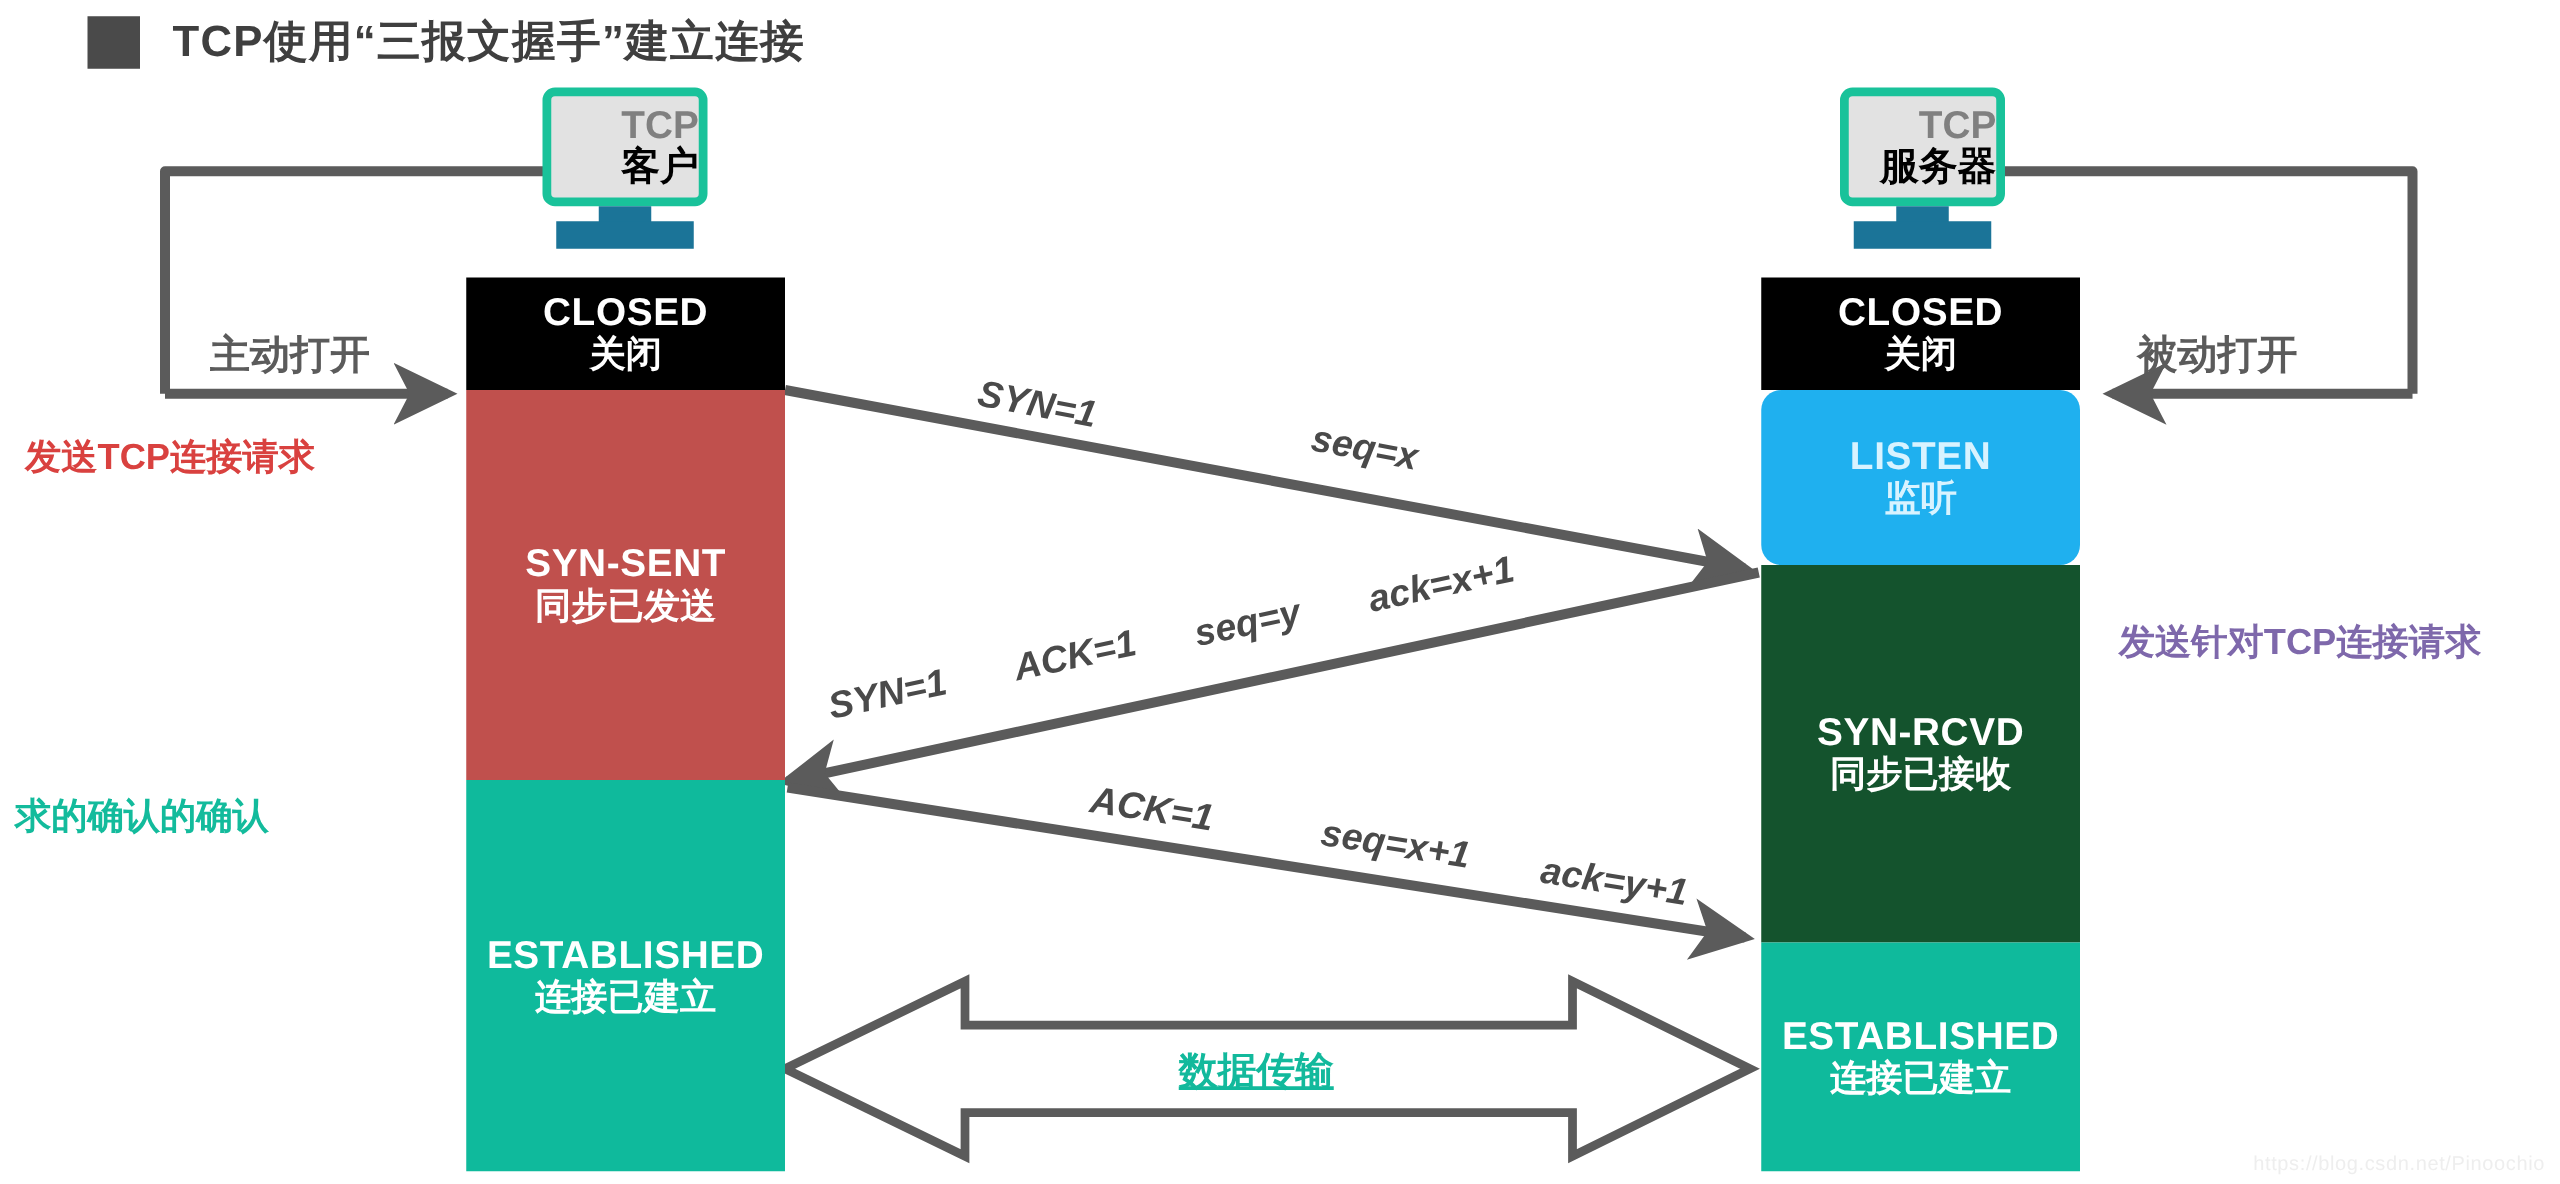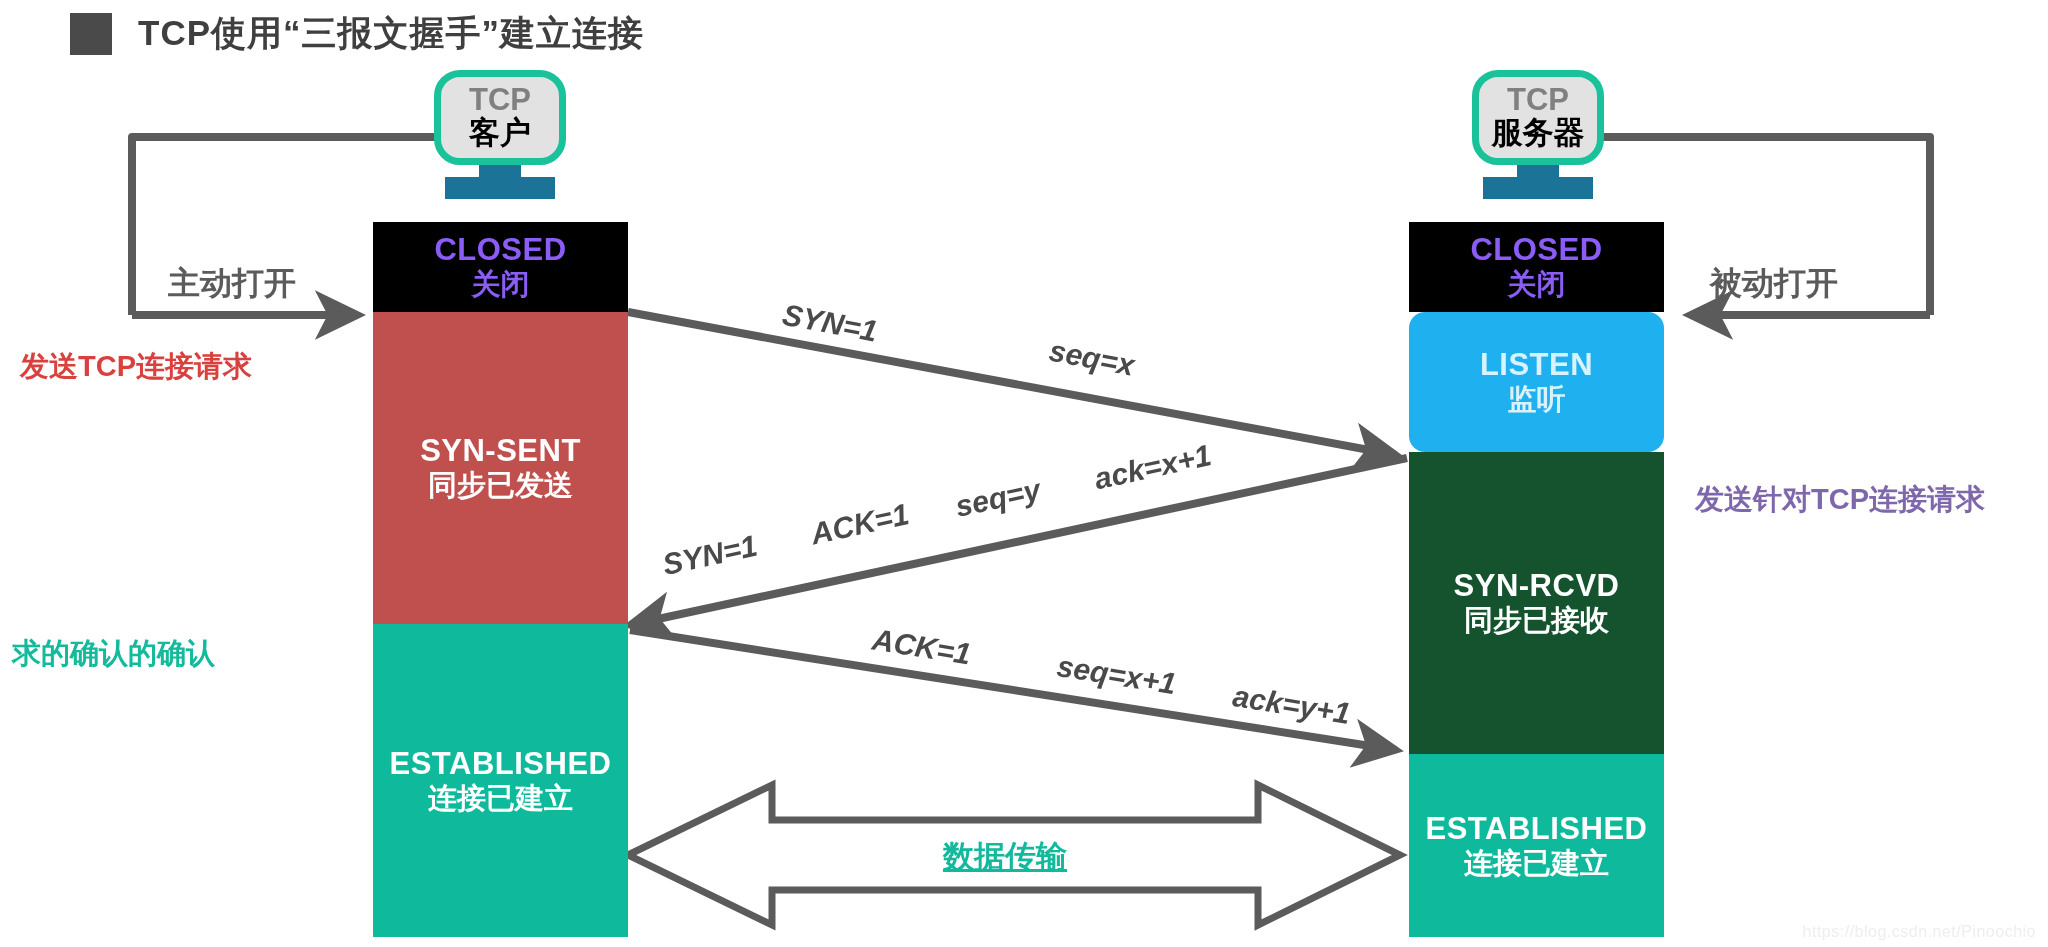--- a/index.html
+++ b/index.html
@@ -15,43 +15,43 @@
   
   .title-row{position:absolute;left:70px;top:10px;display:flex;align-items:center;gap:26px;}
   .title-bullet{width:42px;height:42px;background:#4a4a4a;}
   .title-text{
     font-size:35px;font-weight:bold;color:#3f3f3f;letter-spacing:1px;white-space:nowrap;
   }
 
   
   .host{position:absolute;width:132px;}
   .host-box{
-    border:7px solid #19c29a;border-radius:26px;background:#e2e2e2;
-    padding:6px 0 8px 0;text-align:center;line-height:1.08;
+    border:7px solid #19c29a;border-radius:10px;background:#e2e2e2;
+    padding:6px 0 8px 0;text-align:right;line-height:1.08;
   }
   .host-box .l1{font-size:31px;font-weight:bold;color:#808080;display:block;}
   .host-box .l2{font-size:31px;font-weight:bold;color:#000000;display:block;}
   .host-stem{position:relative;height:36px;}
   .host-stem .neck{
     position:absolute;left:50%;transform:translateX(-50%);top:0;width:42px;height:14px;background:#1b7498;
   }
   .host-stem .base{
     position:absolute;left:50%;transform:translateX(-50%);top:12px;width:110px;height:22px;background:#1b7498;
   }
 
   
   .col{position:absolute;width:255px;}
   .seg{
     box-sizing:border-box;width:100%;
     display:flex;flex-direction:column;align-items:center;justify-content:center;
     line-height:1.12;text-align:center;
   }
   .seg .en{font-size:31px;font-weight:bold;letter-spacing:0.5px;}
   .seg .cn{font-size:29px;font-weight:bold;}
-  .seg-closed{background:#000000;color:#8b5cf6;}
+  .seg-closed{background:#000000;color:#ffffff;}
   .seg-synsent{background:#c0504d;color:#ffffff;}
   .seg-estab{background:#0fba9c;color:#ffffff;}
   .seg-listen{background:#1fb0ef;color:#d8f3ff;}
   .seg-synrcvd{background:#14532d;color:#ffffff;}
 
   
   .note{position:absolute;font-weight:bold;line-height:1.25;}
   .note-red{color:#d9413f;font-size:29px;}
   .note-teal{color:#13bb9c;font-size:29px;}
   .note-purple{color:#7e68ab;font-size:29px;}
@@ -189,21 +189,21 @@
   <div class="note note-gray" style="left:168px;top:263px;">主动打开</div>
 
   <div class="note note-gray" style="left:1710px;top:263px;">被动打开</div>
 
   <div class="note note-red" style="left:20px;top:348px;">发送TCP连接请求</div>
 
   <div class="note note-teal" style="left:12px;top:635px;">
     <div>求的确认的确认</div>
   </div>
 
-  <div class="note note-purple" style="left:1695px;top:481px;">
+  <div class="note note-purple" style="left:1695px;top:496px;">
     <div>发送针对TCP连接请求</div>
   </div>
 
   <div class="note note-dataflow" style="left:943px;top:838px;text-decoration:underline;">数据传输</div>
 
   <div class="watermark">https://blog.csdn.net/Pinoochio</div>
 
 </div>
 
 </body></html>

